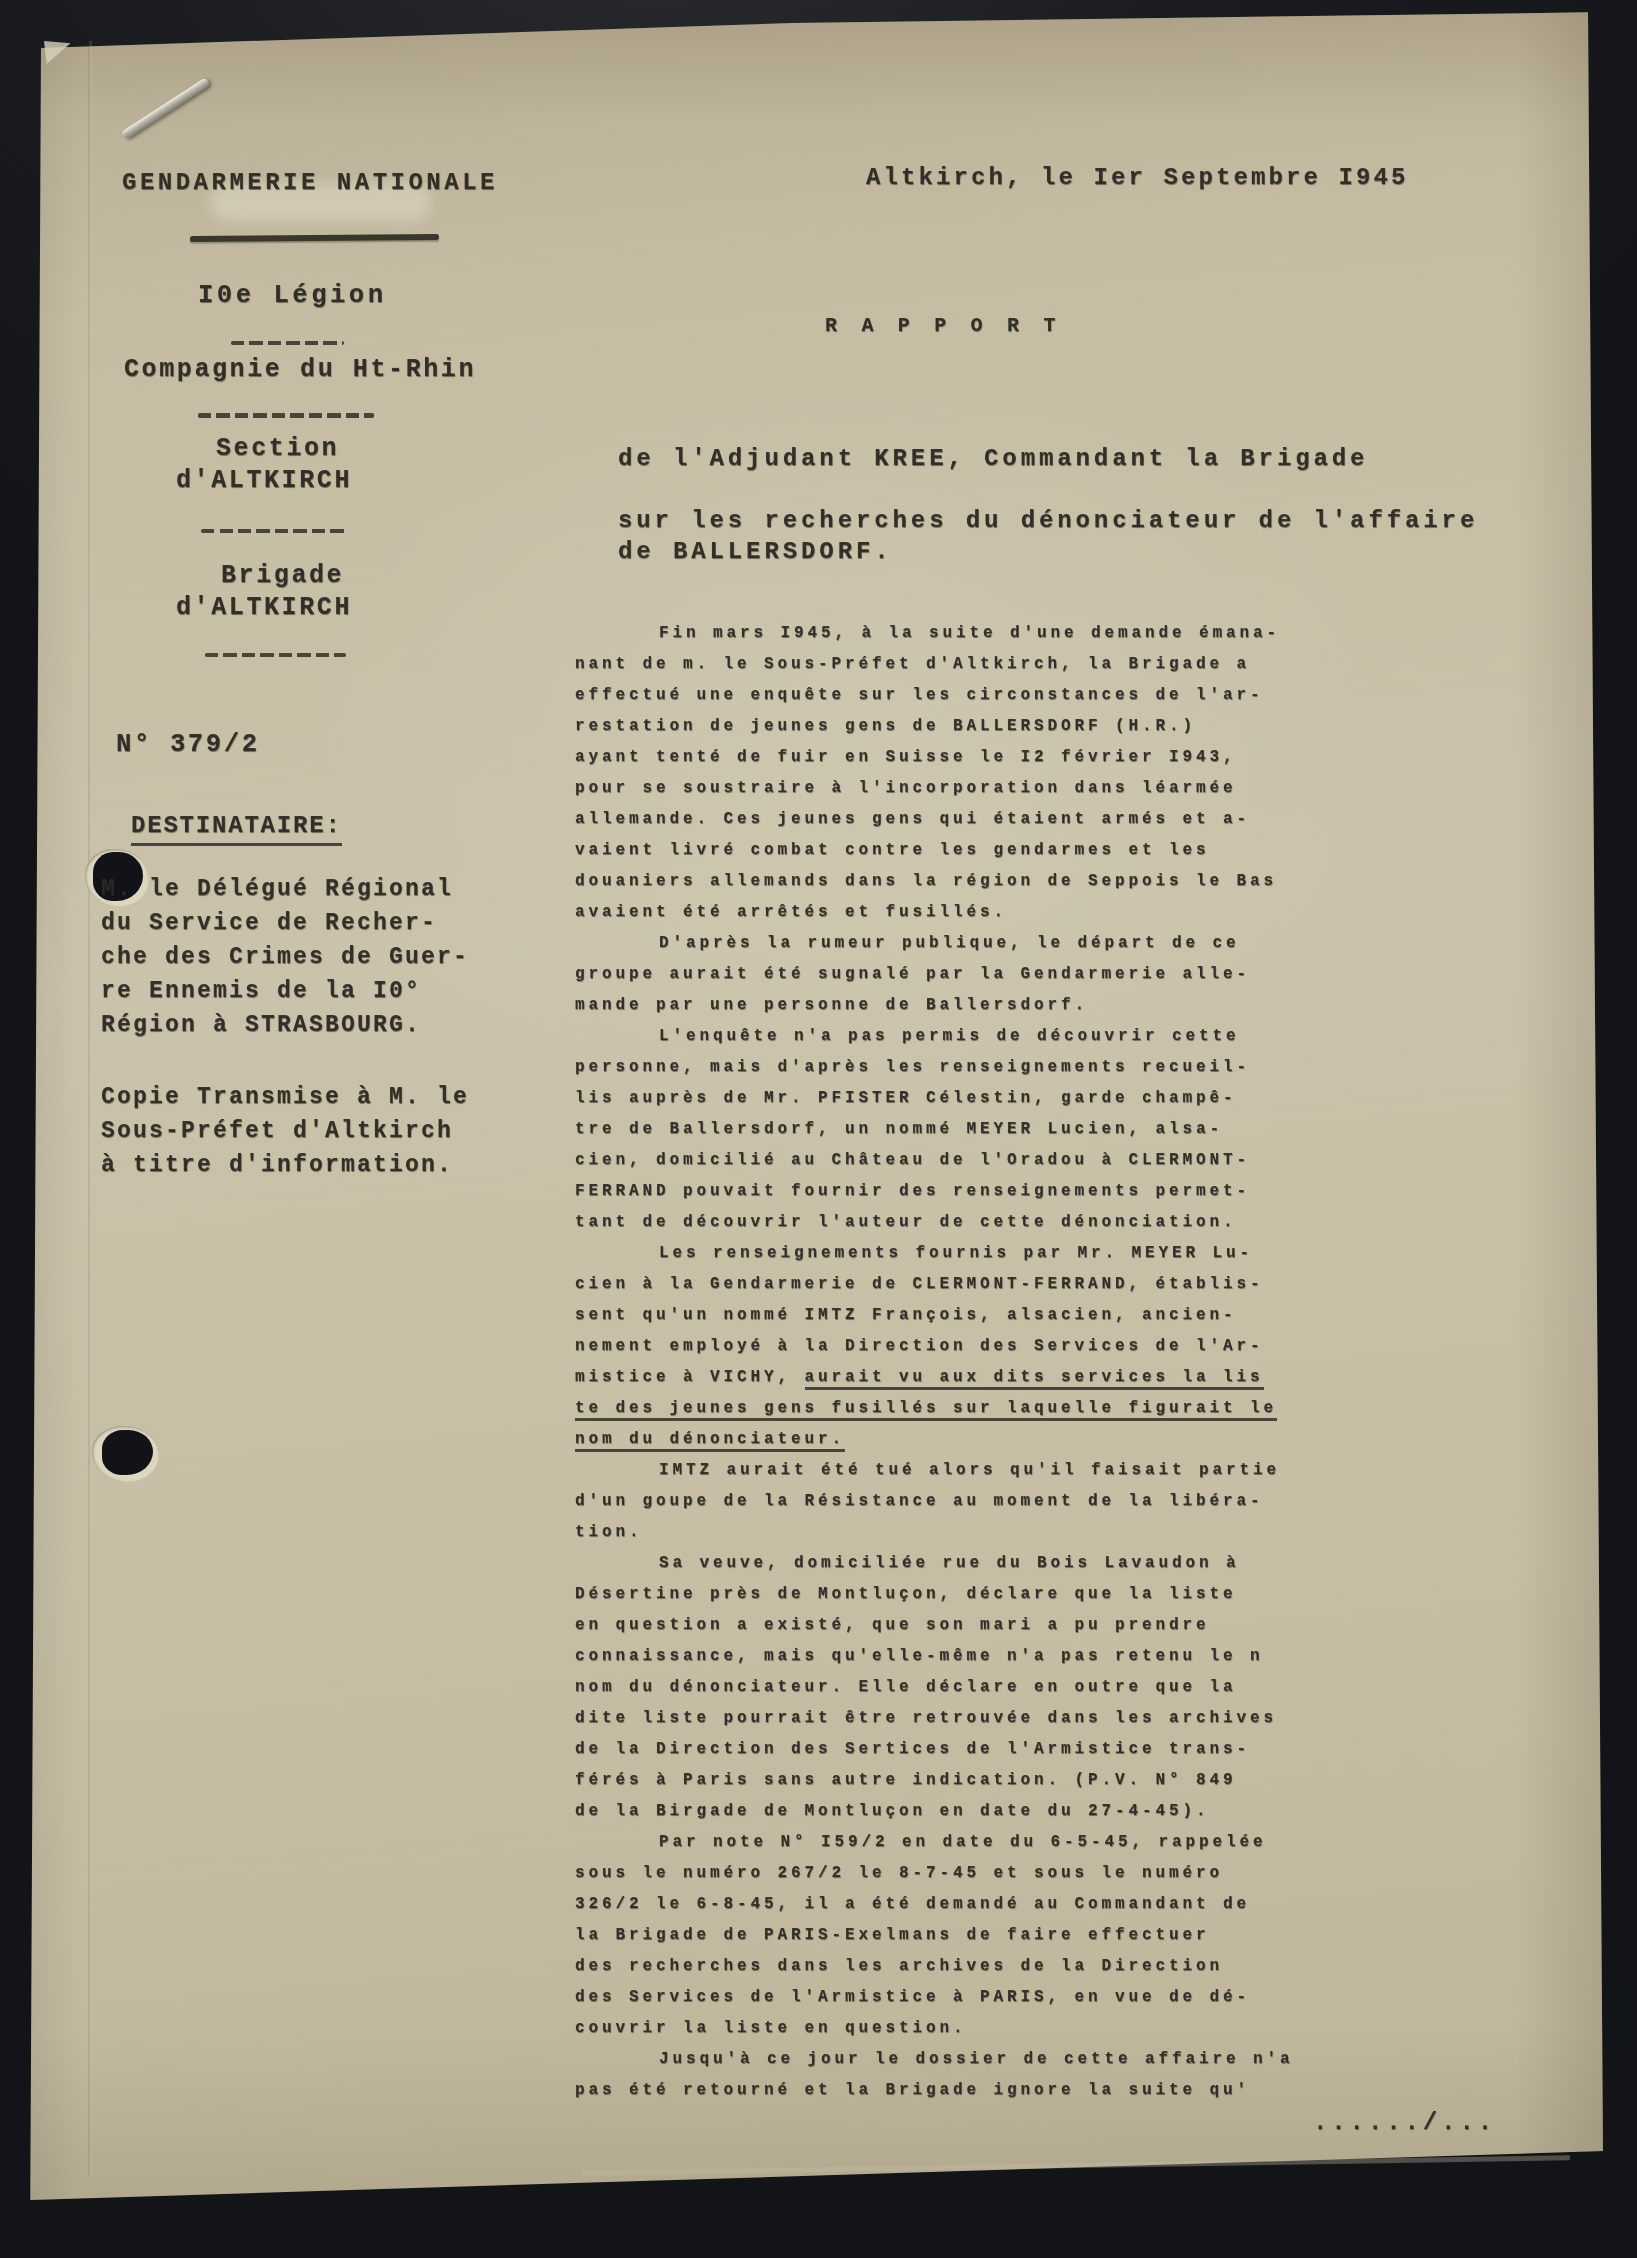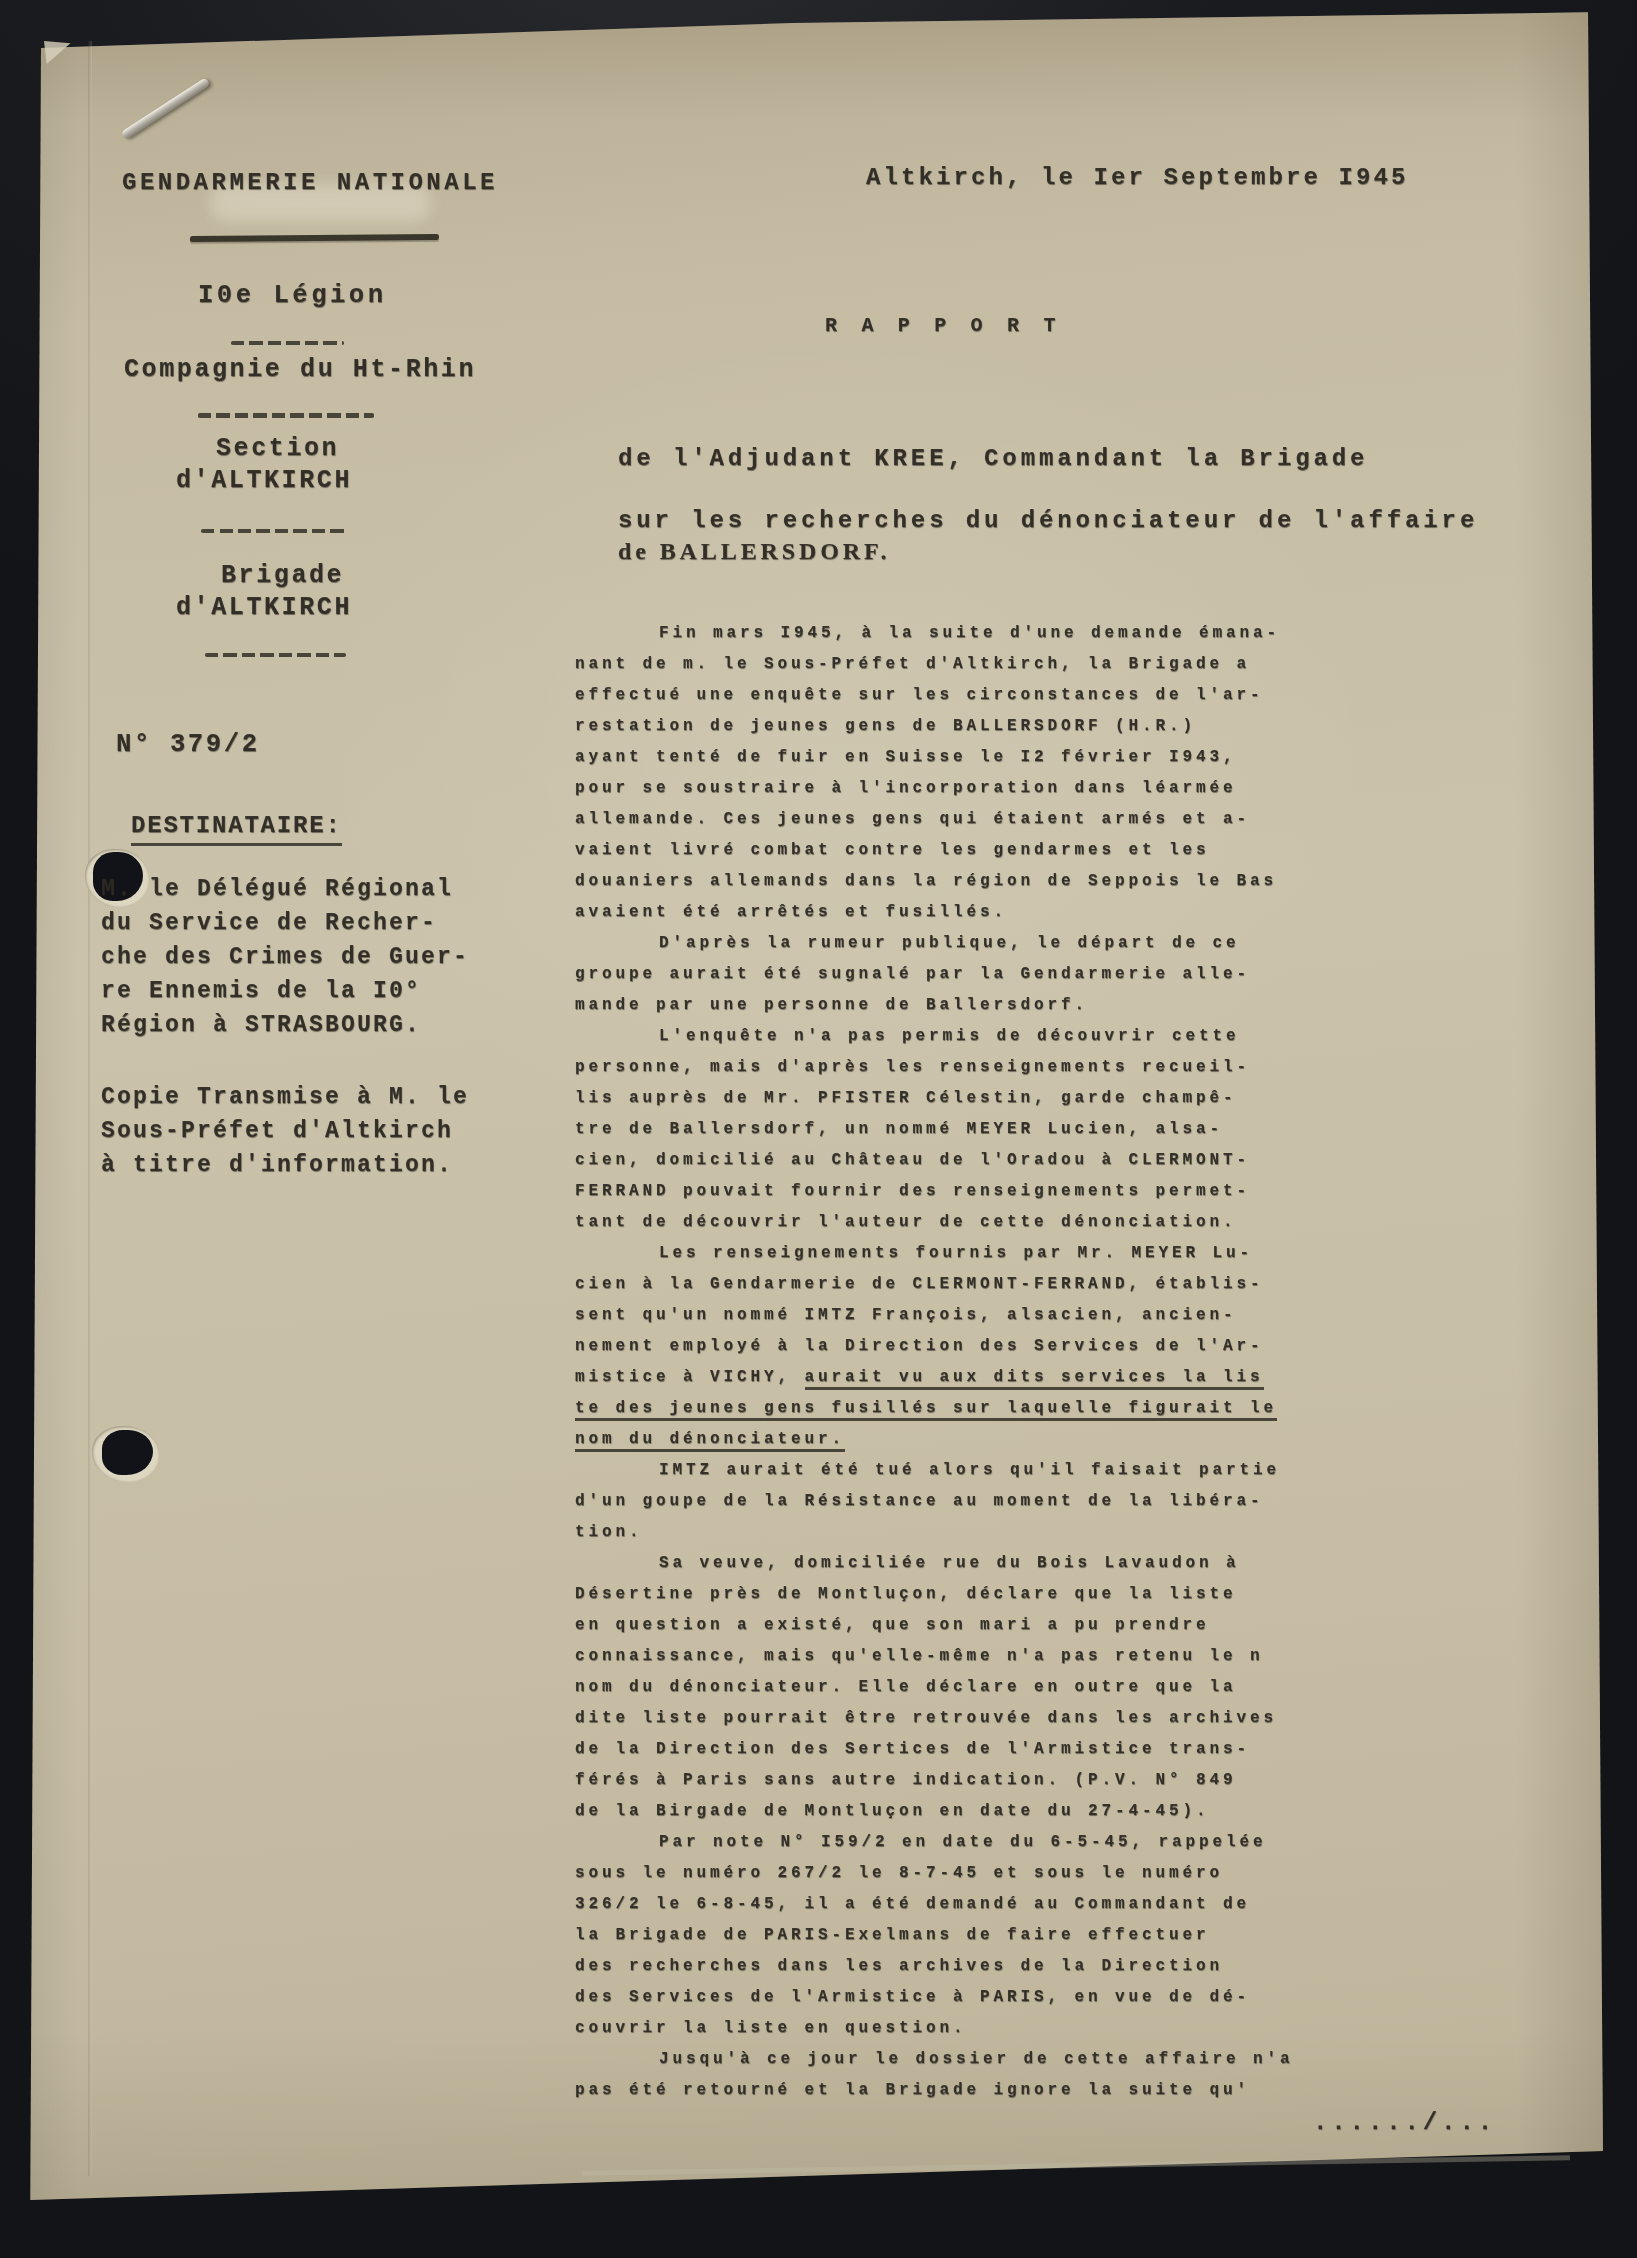--- a/index.html
+++ b/index.html
@@ -101,21 +101,21 @@
 <div class="t bri2">d'ALTKIRCH</div>
 <div class="dash" style="left:205px;top:653px;width:141px;"></div>
 
 <div class="t num">N° 379/2</div>
 
 <div class="t dateline">Altkirch, le Ier Septembre I945</div>
 <div class="t rapport">R A P P O R T</div>
 
 <div class="t subj" style="top:443px;">de l'Adjudant KREE, Commandant la Brigade</div>
 <div class="t subj" style="top:505px;">sur les recherches du dénonciateur de l'affaire</div>
-<div class="t subj" style="top:536px;font-family:Liberation Serif, serif;">de BALLERSDORF.</div>
+<div class="t subj" style="top:536px;">de BALLERSDORF.</div>
 
 <div class="t dest-head">DESTINATAIRE:</div>
 <div class="t dest" style="top:872px;"><div>M. le Délégué Régional</div><div>du Service de Recher-</div><div>che des Crimes de Guer-</div><div>re Ennemis de la I0°</div><div>Région à STRASBOURG.</div></div>
 <div class="t dest" style="top:1080px;"><div>Copie Transmise à M. le</div><div>Sous-Préfet d'Altkirch</div><div>à titre d'information.</div></div>
 
 <div class="t body"><div class="bl ind">Fin mars I945, à la suite d'une demande émana-</div><div class="bl">nant de m. le Sous-Préfet d'Altkirch, la Brigade a</div><div class="bl">effectué une enquête sur les circonstances de l'ar-</div><div class="bl">restation de jeunes gens de BALLERSDORF (H.R.)</div><div class="bl">ayant tenté de fuir en Suisse le I2 février I943,</div><div class="bl">pour se soustraire à l'incorporation dans léarmée</div><div class="bl">allemande. Ces jeunes gens qui étaient armés et a-</div><div class="bl">vaient livré combat contre les gendarmes et les</div><div class="bl">douaniers allemands dans la région de Seppois le Bas</div><div class="bl">avaient été arrêtés et fusillés.</div><div class="bl ind">D'après la rumeur publique, le départ de ce</div><div class="bl">groupe aurait été sugnalé par la Gendarmerie alle-</div><div class="bl">mande par une personne de Ballersdorf.</div><div class="bl ind">L'enquête n'a pas permis de découvrir cette</div><div class="bl">personne, mais d'après les renseignements recueil-</div><div class="bl">lis auprès de Mr. PFISTER Célestin, garde champê-</div><div class="bl">tre de Ballersdorf, un nommé MEYER Lucien, alsa-</div><div class="bl">cien, domicilié au Château de l'Oradou à CLERMONT-</div><div class="bl">FERRAND pouvait fournir des renseignements permet-</div><div class="bl">tant de découvrir l'auteur de cette dénonciation.</div><div class="bl ind">Les renseignements fournis par Mr. MEYER Lu-</div><div class="bl">cien à la Gendarmerie de CLERMONT-FERRAND, établis-</div><div class="bl">sent qu'un nommé IMTZ François, alsacien, ancien-</div><div class="bl">nement employé à la Direction des Services de l'Ar-</div><div class="bl"><span>mistice à VICHY, </span><span class="us">aurait vu aux dits services la lis</span></div><div class="bl"><span class="us">te des jeunes gens fusillés sur laquelle figurait le</span></div><div class="bl"><span class="us">nom du dénonciateur.</span></div><div class="bl ind">IMTZ aurait été tué alors qu'il faisait partie</div><div class="bl">d'un goupe de la Résistance au moment de la libéra-</div><div class="bl">tion.</div><div class="bl ind">Sa veuve, domiciliée rue du Bois Lavaudon à</div><div class="bl">Désertine près de Montluçon, déclare que la liste</div><div class="bl">en question a existé, que son mari a pu prendre</div><div class="bl">connaissance, mais qu'elle-même n'a pas retenu le n</div><div class="bl">nom du dénonciateur. Elle déclare en outre que la</div><div class="bl">dite liste pourrait être retrouvée dans les archives</div><div class="bl">de la Direction des Sertices de l'Armistice trans-</div><div class="bl">férés à Paris sans autre indication. (P.V. N° 849</div><div class="bl">de la Birgade de Montluçon en date du 27-4-45).</div><div class="bl ind">Par note N° I59/2 en date du 6-5-45, rappelée</div><div class="bl">sous le numéro 267/2 le 8-7-45 et sous le numéro</div><div class="bl">326/2 le 6-8-45, il a été demandé au Commandant de</div><div class="bl">la Brigade de PARIS-Exelmans de faire effectuer</div><div class="bl">des recherches dans les archives de la Direction</div><div class="bl">des Services de l'Armistice à PARIS, en vue de dé-</div><div class="bl">couvrir la liste en question.</div><div class="bl ind">Jusqu'à ce jour le dossier de cette affaire n'a</div><div class="bl">pas été retourné et la Brigade ignore la suite qu'</div></div>
 <div class="t dots">....../...</div>
 
 <div class="underedge"></div>
 

